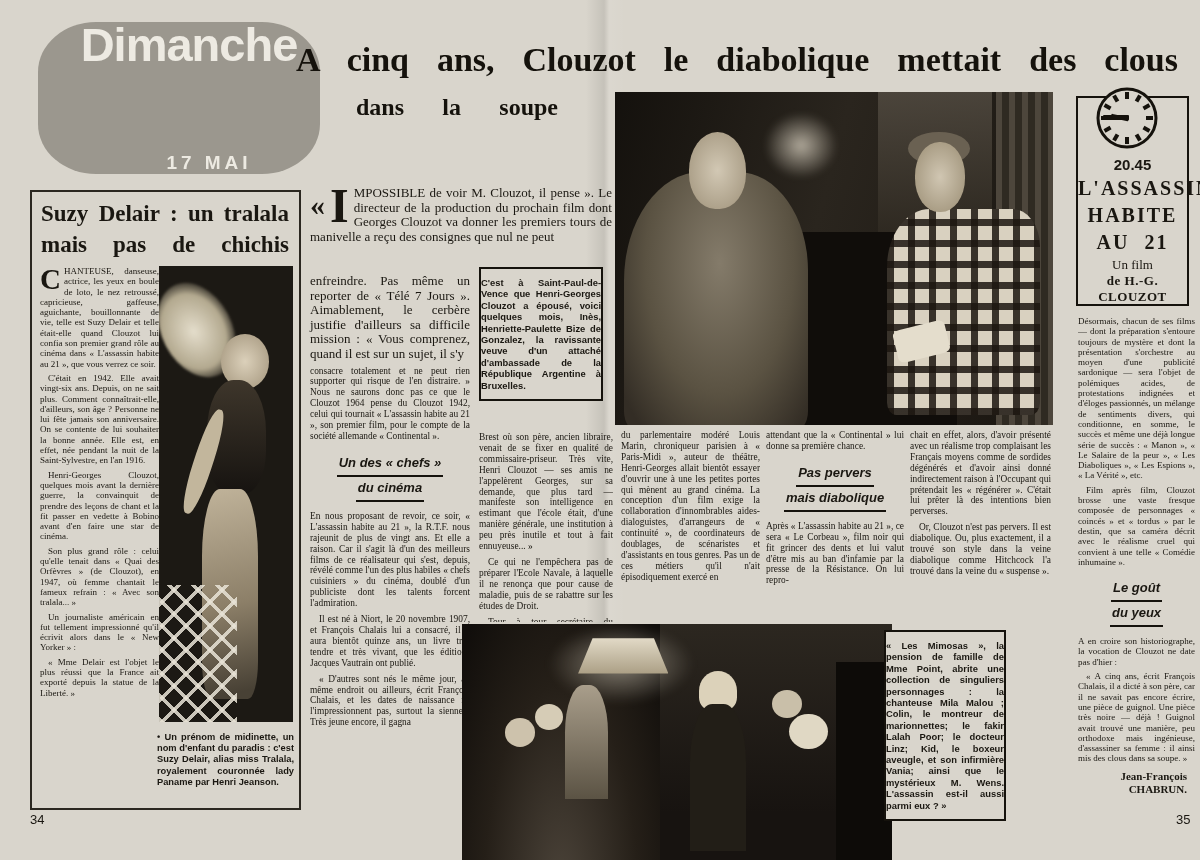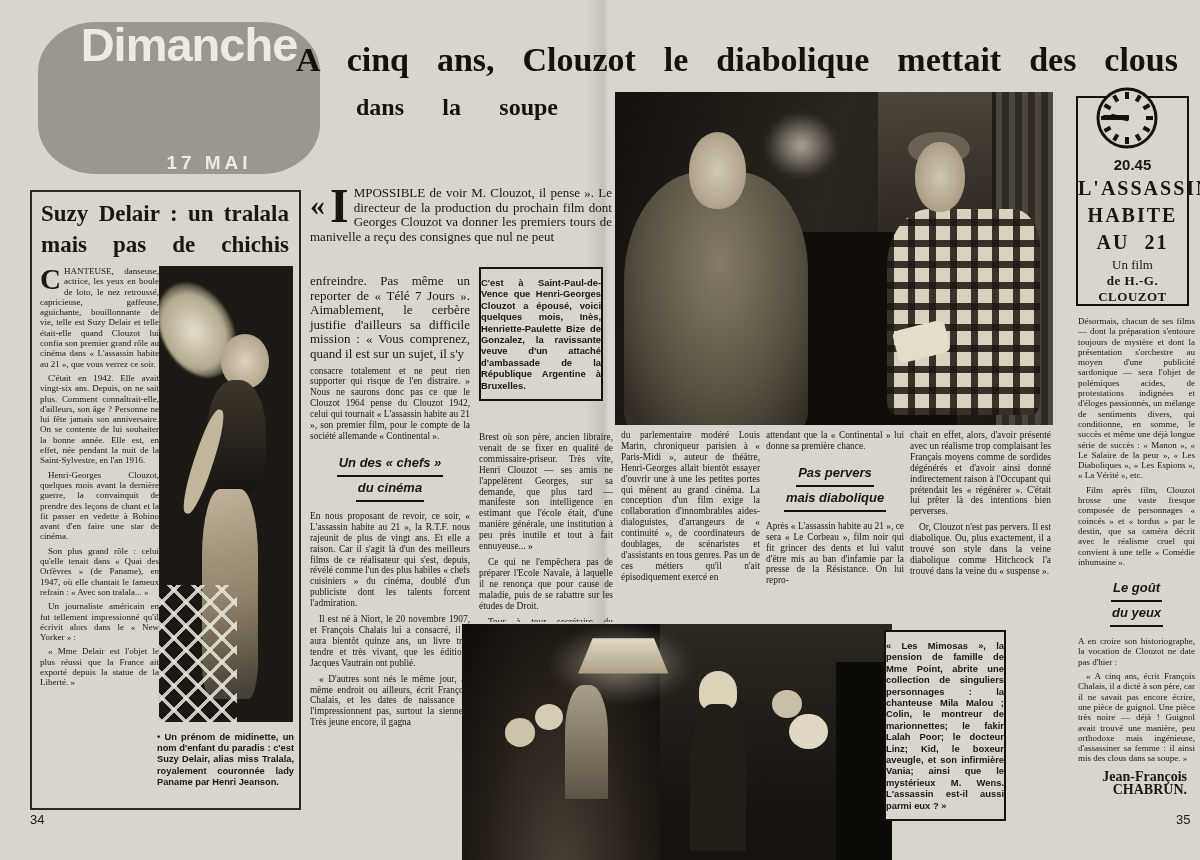--- a/index.html
+++ b/index.html
@@ -108,21 +108,21 @@
   
   .progbox{left:1076px;top:96px;width:109px;height:206px;border:2.5px solid #15120c;text-align:center;}
   .clock{left:1095px;top:86px;width:64px;height:64px;}
   .ptime{margin-top:58px;font-family:"Liberation Sans",sans-serif;font-weight:bold;font-size:15px;}
   .ptitle{font-weight:bold;font-size:20px;line-height:27px;letter-spacing:2px;margin-top:2px;}
   .ptitle .au{word-spacing:8px;}
   .psub1{font-weight:normal;font-size:13px;line-height:16px;margin-top:1px;}
   .psub2{font-weight:bold;font-size:13px;line-height:16px;letter-spacing:.5px;}
   
   .sidecol{left:1078px;top:316px;width:117px;}
-  .sig{text-align:right;font-weight:bold;font-size:14px;line-height:13px;margin-top:6px;padding-right:8px;}
+  .sig{text-align:right;font-weight:bold;font-size:11px;line-height:13px;margin-top:6px;padding-right:8px;}
   .fold{left:586px;top:0;width:40px;height:860px;pointer-events:none;
      background:linear-gradient(90deg,rgba(0,0,0,0) 0%,rgba(0,0,0,.09) 45%,rgba(255,255,255,.06) 58%,rgba(0,0,0,0) 100%);}
 </style>
 </head>
 <body>
 
 <div class="page">
 
   <div class="abs fold"></div>
 
@@ -136,21 +136,21 @@
 
   <div class="abs lbox">
     <div class="ltitle">
       <div>Suzy Delair : un tralala</div>
       <div>mais pas de chichis</div>
     </div>
     <div class="lcol small-text">
       <p class="noind"><span class="dropcap-c">C</span><span>HANTEUSE, danseuse, actrice, les yeux en boule de loto, le nez retroussé, capricieuse, gaffeuse, aguichante, bouillonnante de vie, telle est Suzy Delair et telle était-elle quand Clouzot lui confia son premier grand rôle au cinéma dans « L'assassin habite au 21 », que vous verrez ce soir.</span></p>
       <p>C'était en 1942. Elle avait vingt-six ans. Depuis, on ne sait plus. Comment connaîtrait-elle, d'ailleurs, son âge ? Personne ne lui fête jamais son anniversaire. On se contente de lui souhaiter la bonne année. Elle est, en effet, née pendant la nuit de la Saint-Sylvestre, en l'an 1916.</p>
       <p>Henri-Georges Clouzot, quelques mois avant la dernière guerre, la convainquit de prendre des leçons de chant et la fit passer en vedette à Bobino avant d'en faire une star de cinéma.</p>
-      <p>Son plus grand rôle : celui qu'elle tenait dans « Quai des Orfèvres » (de Paname), en 1947, où elle chantait le fameux refrain : « Avec son tralala... »</p>
+      <p>Son plus grand rôle : celui qu'elle tenait dans « Quai des Orfèvres » (de Clouzot), en 1947, où femme chantait le fameux refrain : « Avec son tralala... »</p>
       <p>Un journaliste américain en fut tellement impressionné qu'il écrivit alors dans le « New Yorker » :</p>
       <p>« Mme Delair est l'objet le plus réussi que la France ait exporté depuis la statue de la Liberté. »</p>
     </div>
     <div class="lphoto photo">
       <div class="sp-feather"></div>
       <div class="sp-head"></div>
       <div class="sp-torso"></div>
       <div class="sp-arm"></div>
       <div class="sp-legs"></div>
       <div class="sp-lattice"></div>

